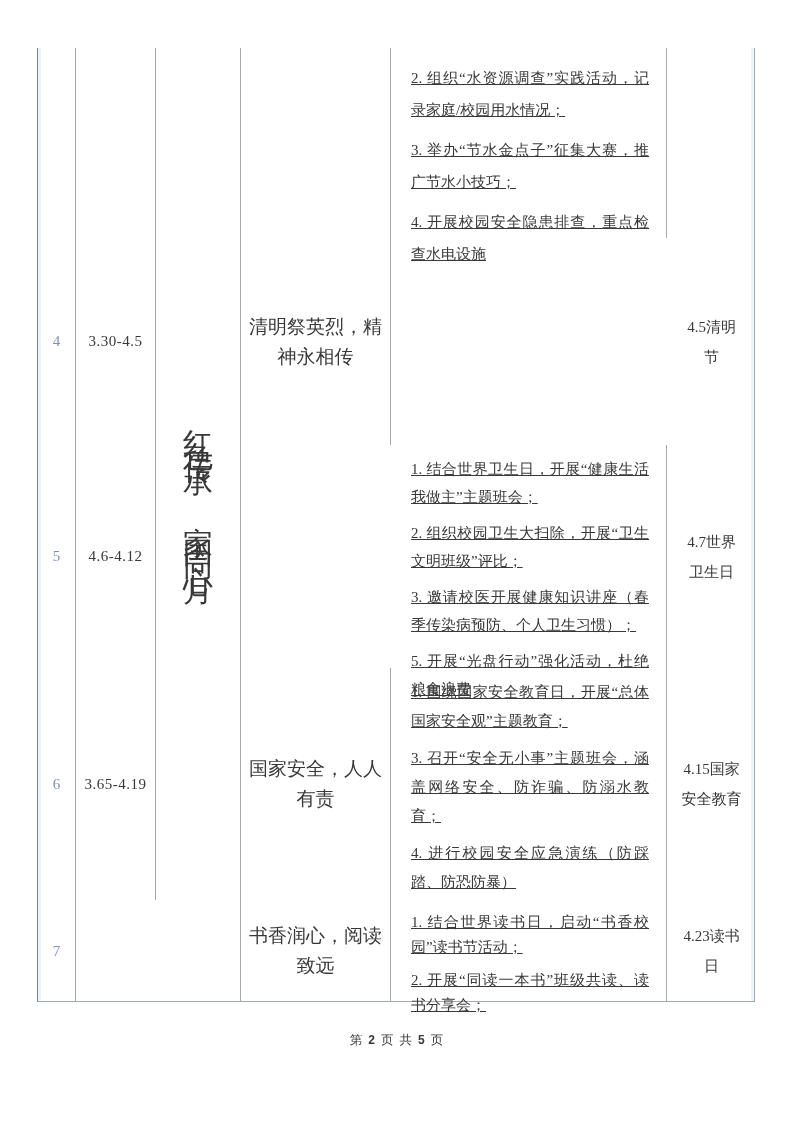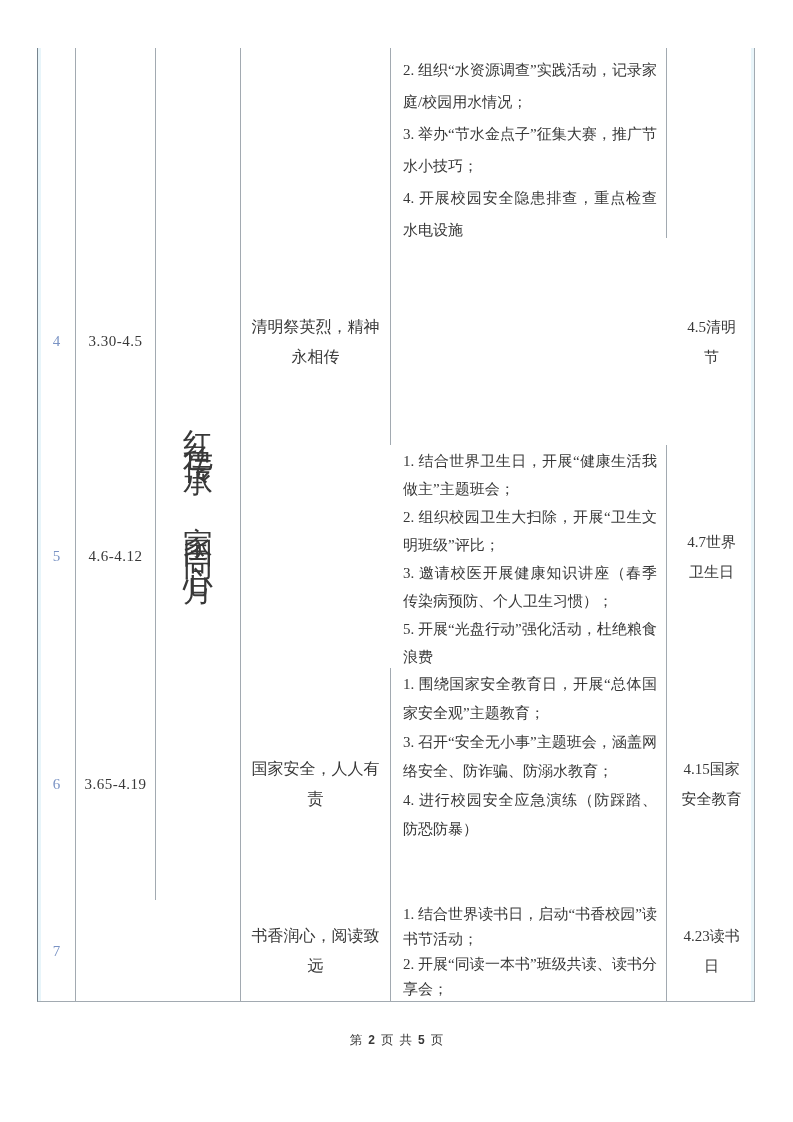--- a/index.html
+++ b/index.html
@@ -15,24 +15,24 @@
     border-left:1px solid var(--border-dark,#77848e);
     border-right:1px solid var(--border,#9fa9b0);
     border-bottom:1px solid var(--border,#9fa9b0);
     box-shadow:inset 3px 0 0 var(--edge-tint,#e8f5fa), inset -3px 0 0 var(--edge-tint,#e8f5fa);
   }
   .cell{position:relative;box-sizing:border-box;border-right:1px solid var(--border,#a8afb5);}
   .cell.no-r{border-right:none;}
   .center{display:flex;align-items:center;justify-content:center;text-align:center;}
   .week{color:var(--week-accent,#7a93c4);font-size:15px;}
   .date{font-size:15px;letter-spacing:.5px;white-space:nowrap;}
-  .theme{font-size:16px;line-height:30px;padding:0 6px;}
+  .theme{font-size:19px;line-height:30px;padding:0 6px;}
   .festival{font-size:15px;line-height:30px;padding:0 14px;}
   .acts{font-size:15px;text-align:justify;padding:2px 9px 0 12px;overflow:visible;}
-  .acts p{margin:0;}
+  .acts p{margin:8px;text-decoration:underline;}
   .acts.first{padding-top:6px;}
   .lh32 p{line-height:32px;}
   .lh29 p{line-height:29px;}
   .lh28 p{line-height:28px;}
   .lh25 p{line-height:25px;}
   .vtext{
     position:absolute;top:357px;left:50%;transform:translateX(-50%);
     writing-mode:vertical-rl;text-orientation:upright;
     font-size:30px;letter-spacing:13px;line-height:1;white-space:nowrap;
     color:var(--text,#333333);

